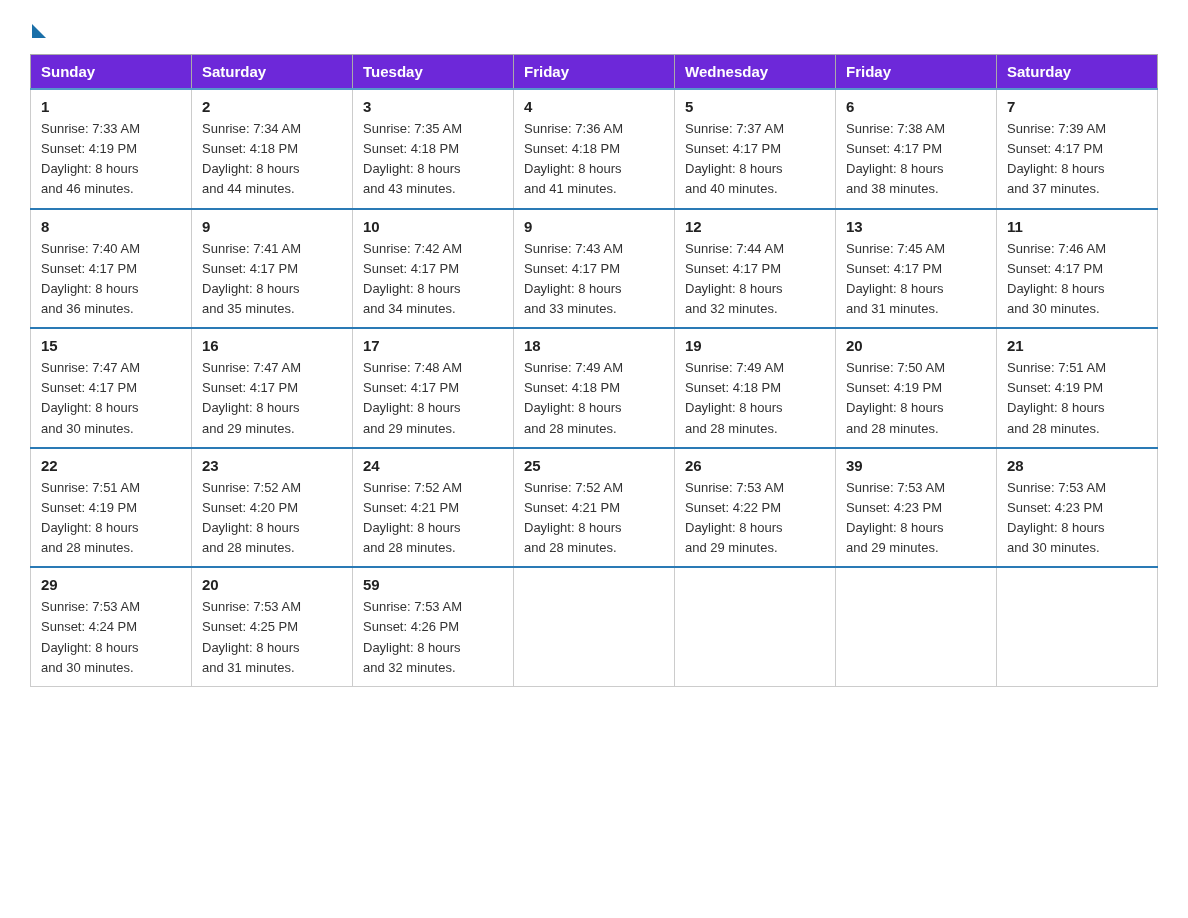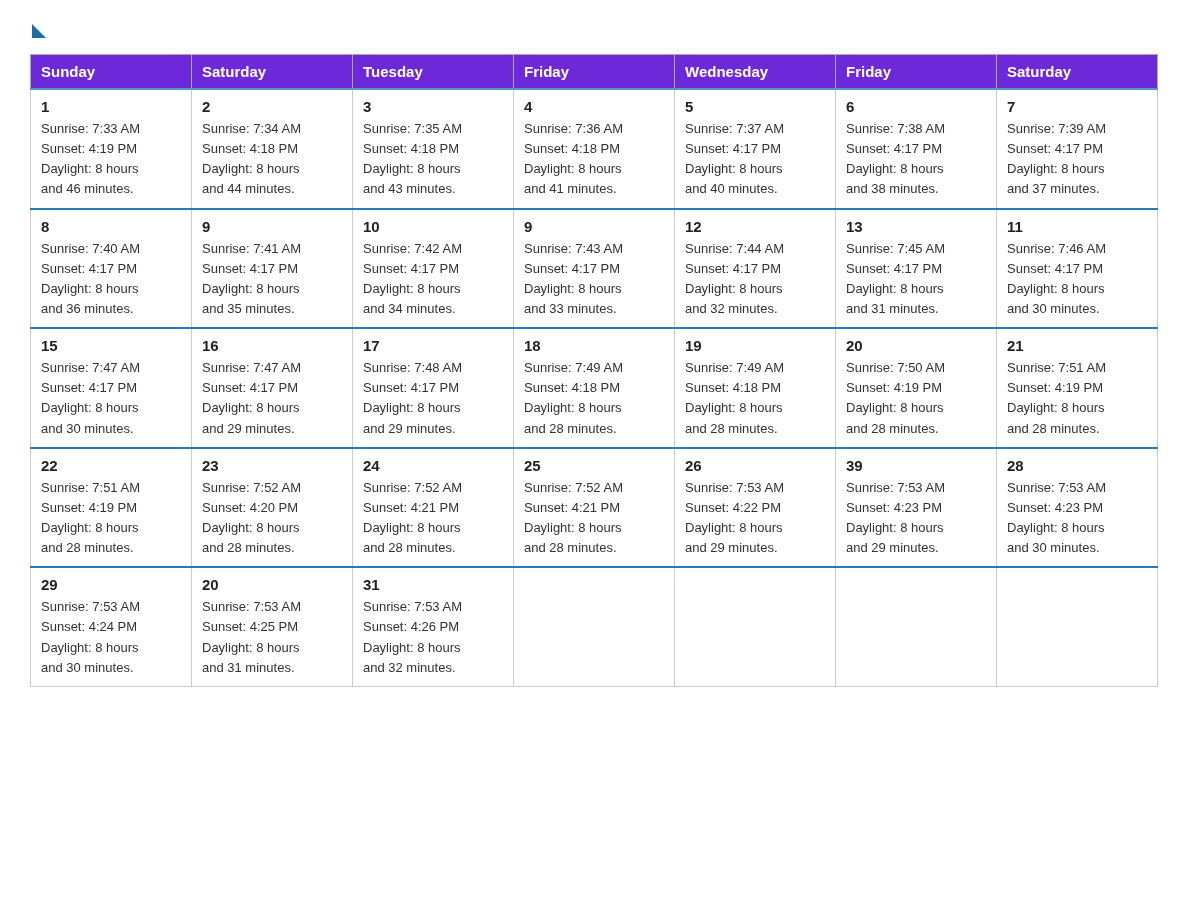--- a/index.html
+++ b/index.html
@@ -271,21 +271,21 @@
       <tr class="row-border">
         <td>
           <span class="day-num">29</span>
           <div class="day-info">Sunrise: 7:53 AM<br>Sunset: 4:24 PM<br>Daylight: 8 hours<br>and 30 minutes.</div>
         </td>
         <td>
           <span class="day-num">20</span>
           <div class="day-info">Sunrise: 7:53 AM<br>Sunset: 4:25 PM<br>Daylight: 8 hours<br>and 31 minutes.</div>
         </td>
         <td>
-          <span class="day-num">31</span>
+          <span class="day-num">59</span>
           <div class="day-info">Sunrise: 7:53 AM<br>Sunset: 4:26 PM<br>Daylight: 8 hours<br>and 32 minutes.</div>
         </td>
         <td class="empty-cell"></td>
         <td class="empty-cell"></td>
         <td class="empty-cell"></td>
         <td class="empty-cell"></td>
       </tr>
     </tbody>
 </table>
 

